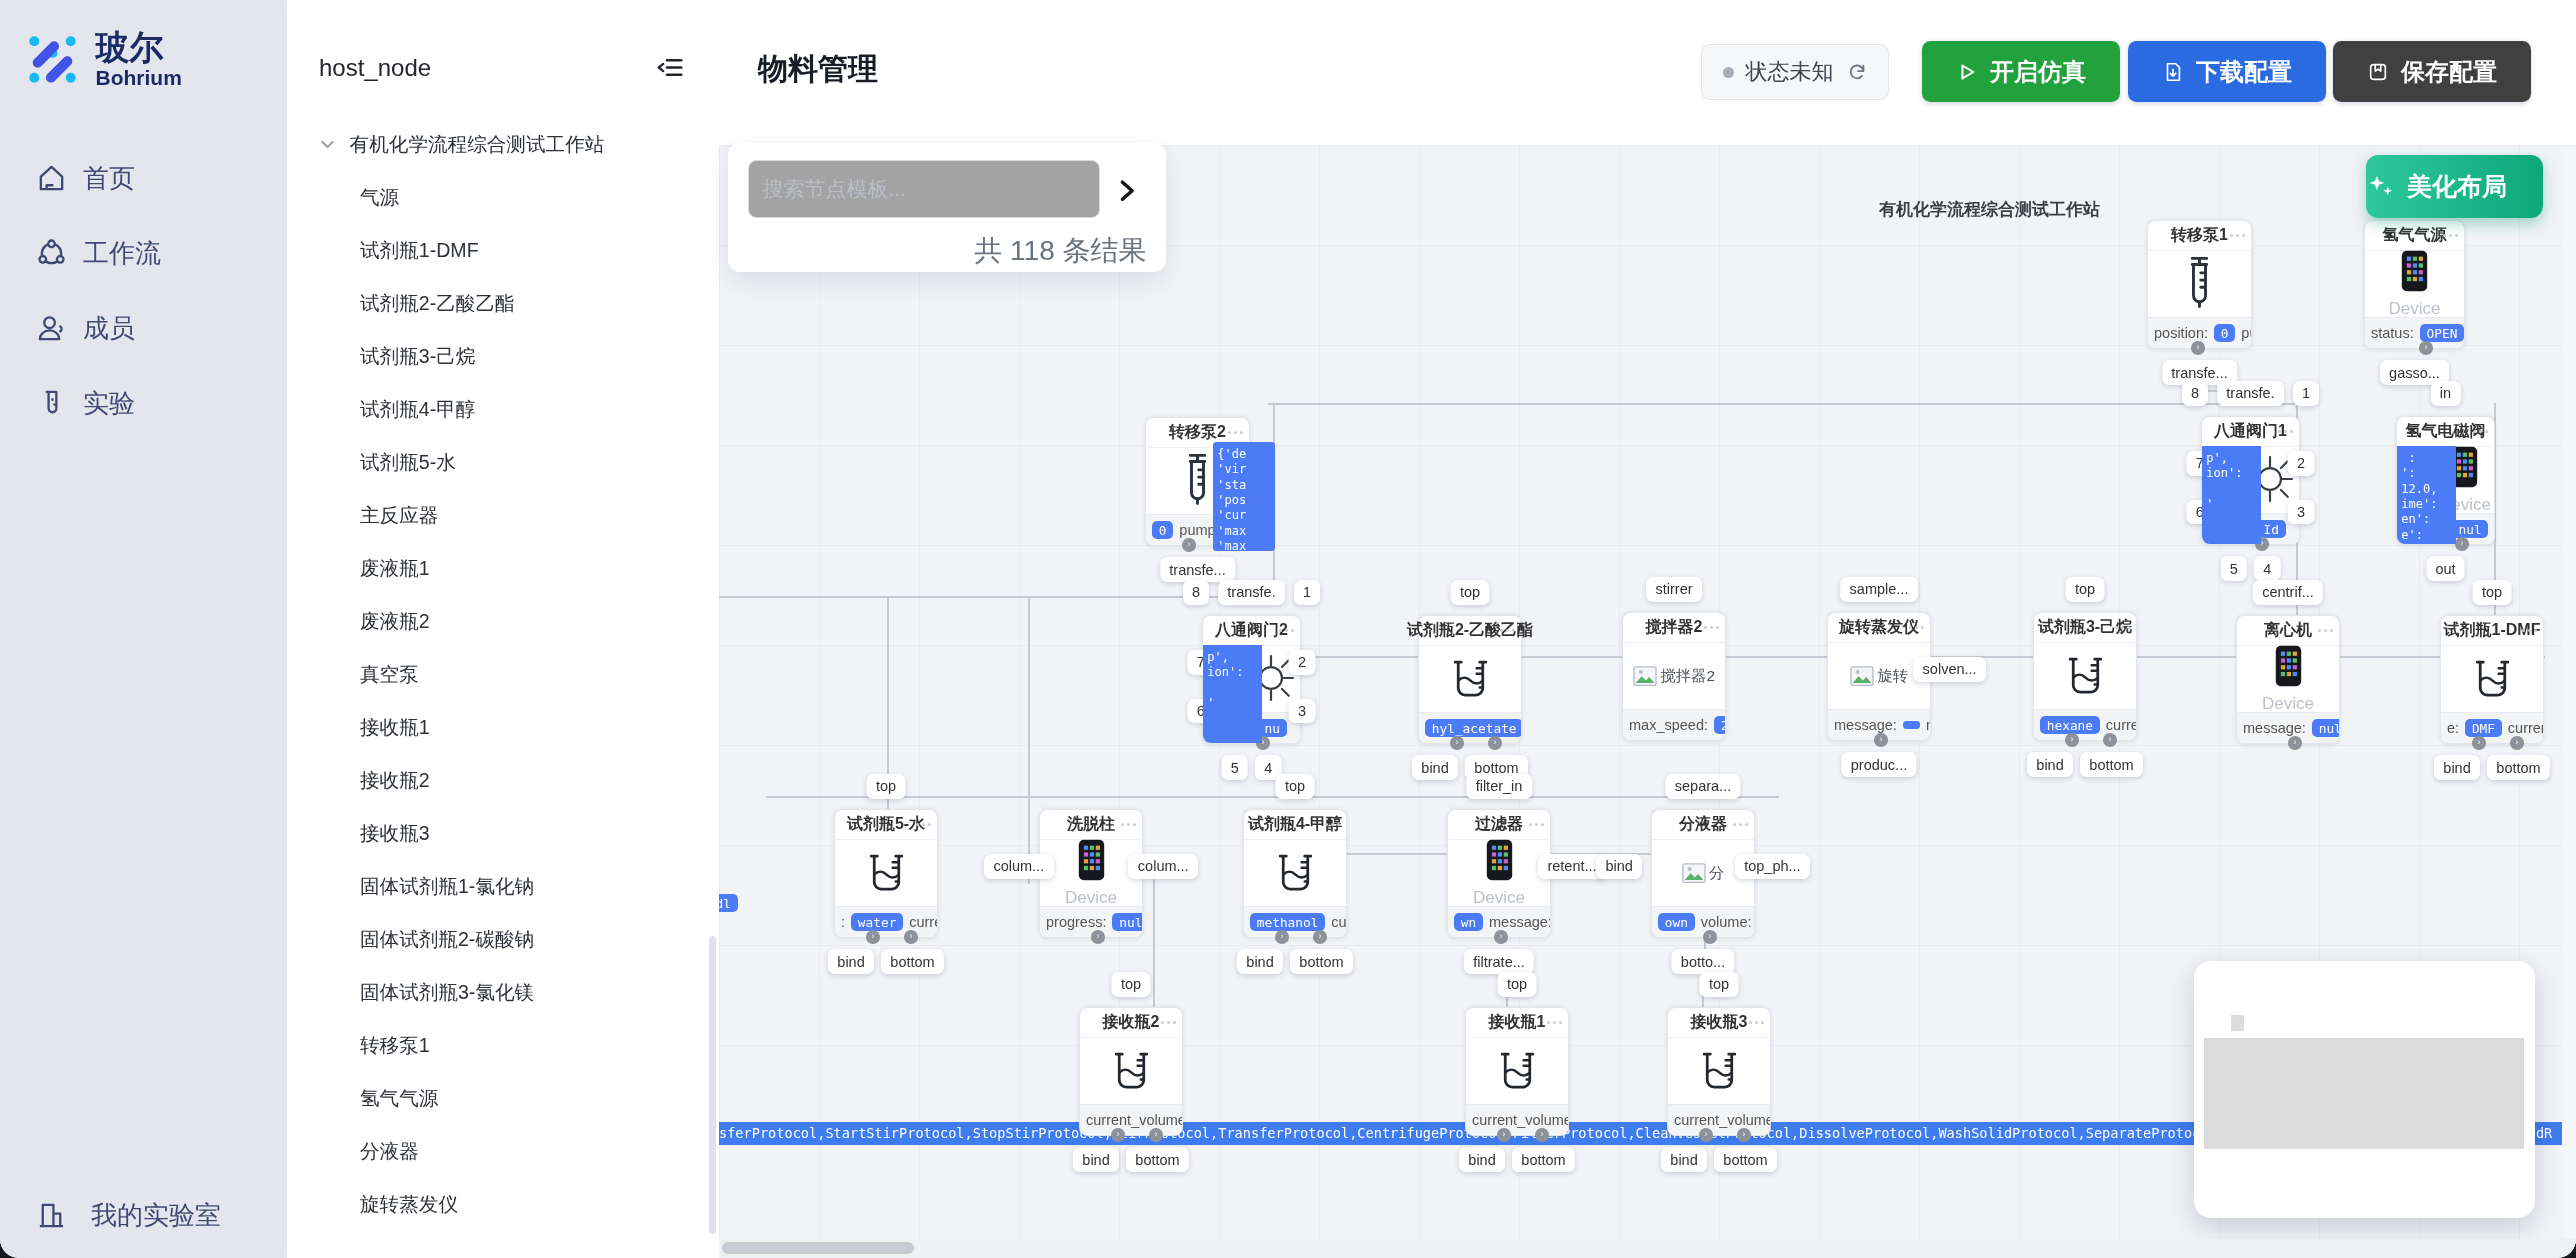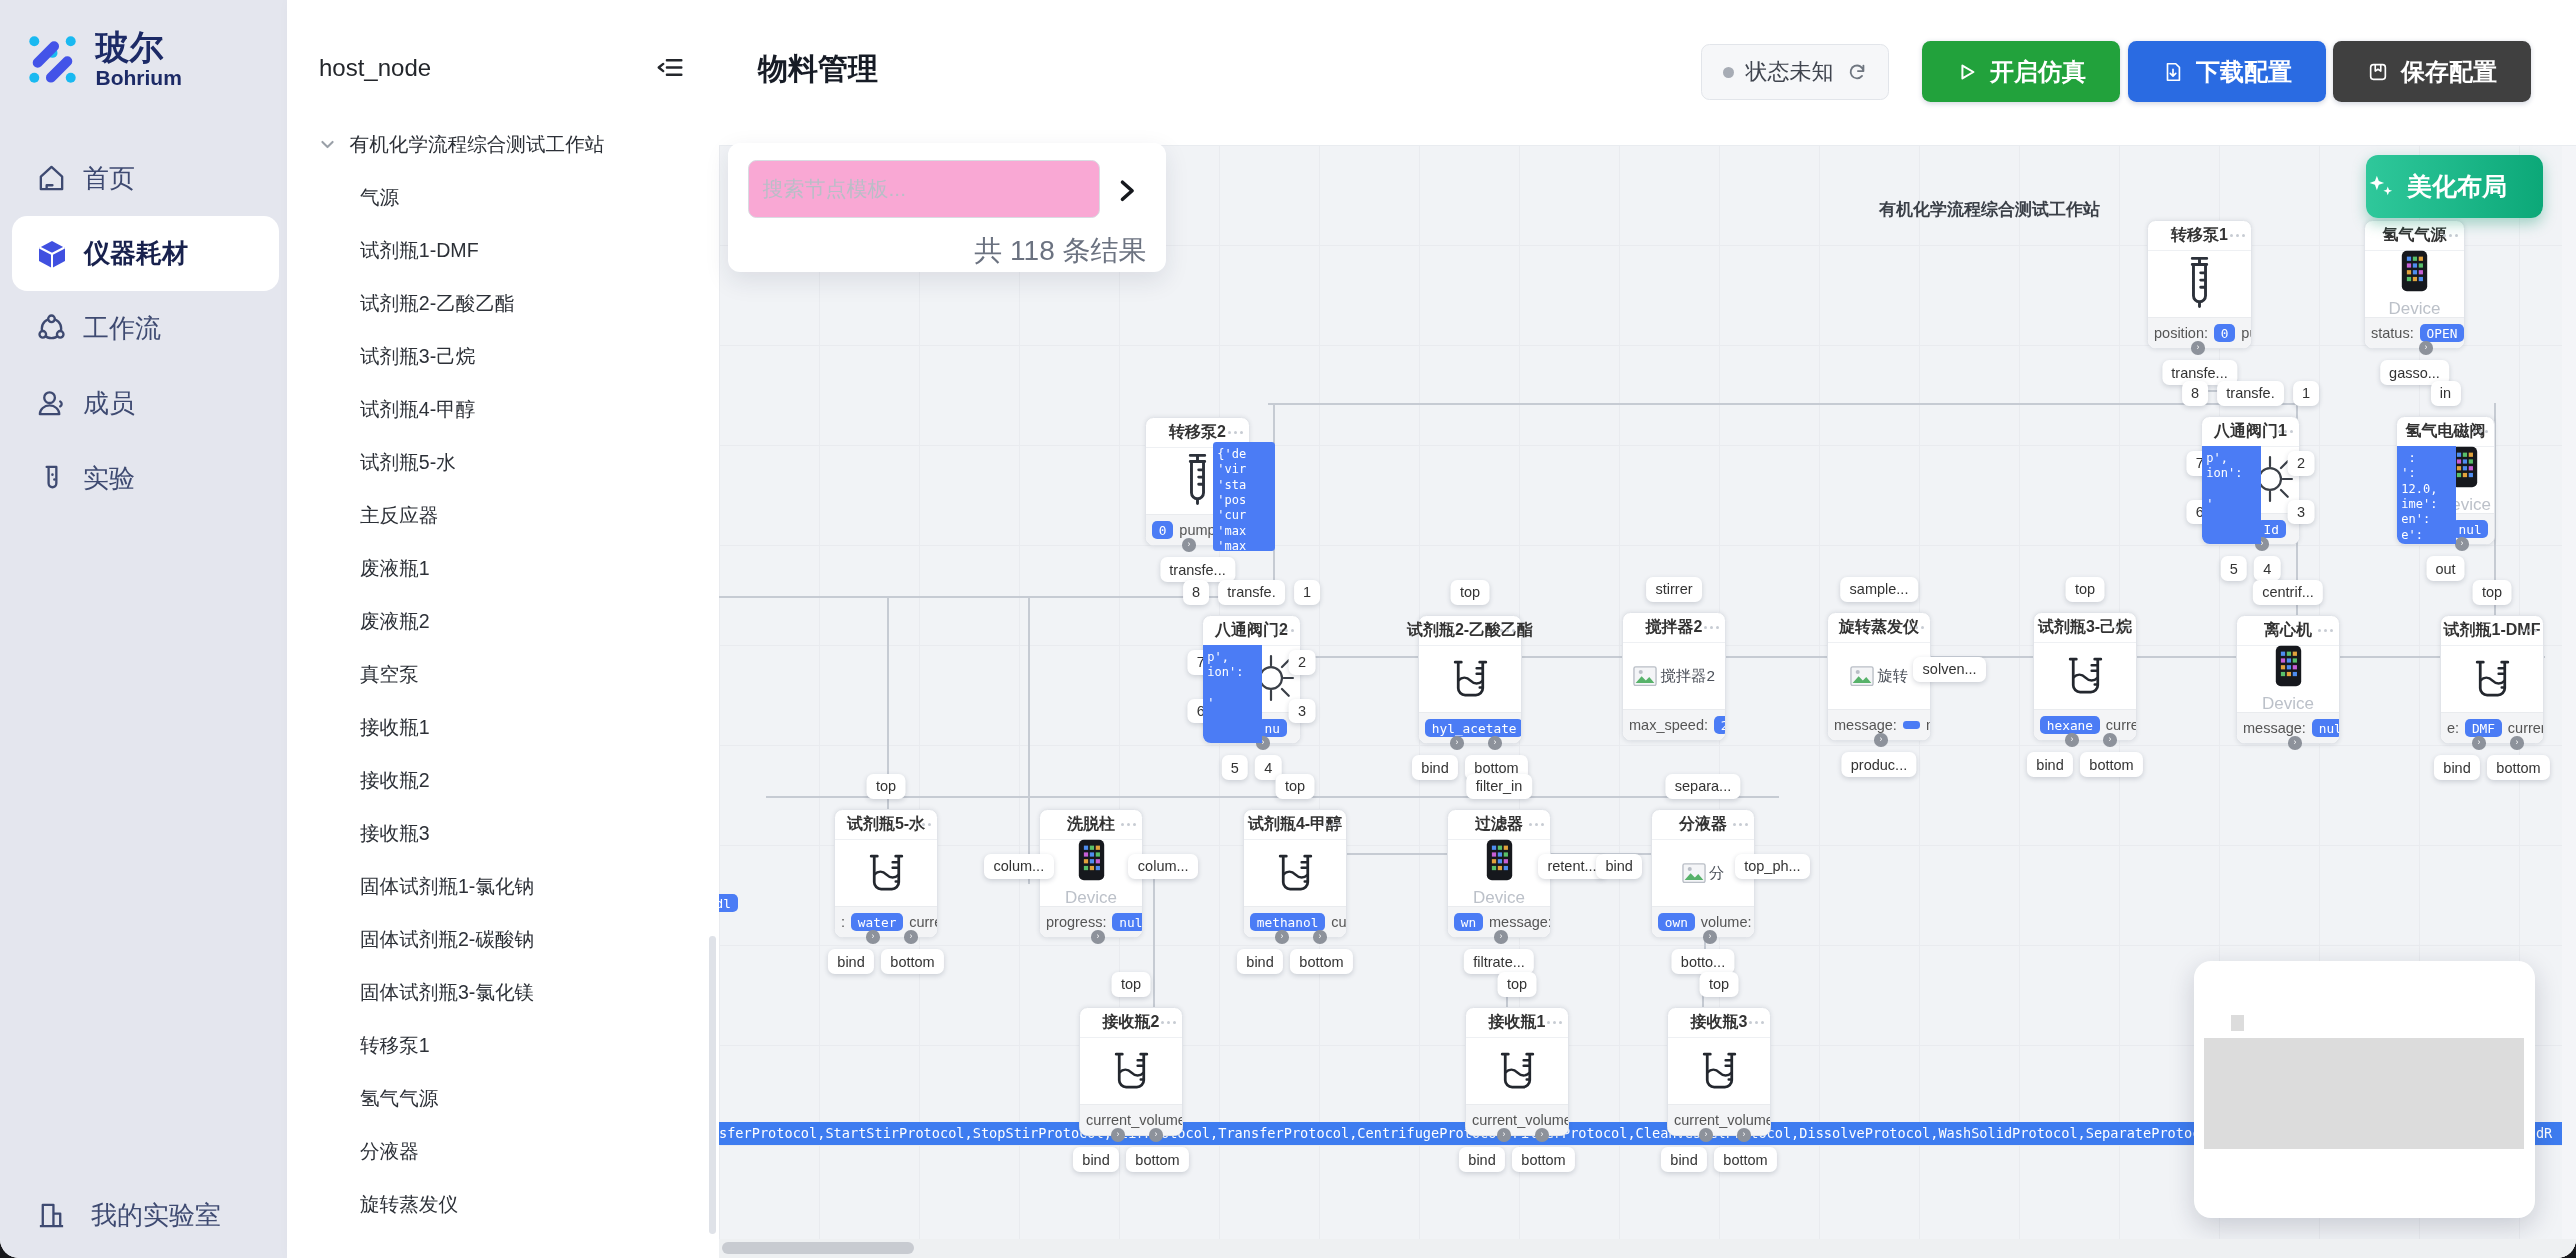--- a/index.html
+++ b/index.html
@@ -35,21 +35,21 @@
   #btn-save{left:1614px;background:#404040;}
   
   #canvas{position:absolute;left:0;top:145px;right:0;bottom:0;background:#f1f3f6;
     background-image:linear-gradient(#e9ebef 0.9px,transparent 0.9px),linear-gradient(90deg,#e9ebef 0.9px,transparent 0.9px);
     background-size:100px 100px;overflow:hidden;}
   #ws-label{position:absolute;left:1160px;top:53px;font-size:17px;font-weight:600;color:#3a3f47;z-index:2;}
   .edge{position:absolute;background:#c6cbd3;z-index:1;}
   #proto-bar{position:absolute;left:0;top:977px;right:0;height:23px;background:#3e7cf0;color:#fff;font-family:"DejaVu Sans Mono",monospace;font-size:13.6px;line-height:23px;white-space:nowrap;overflow:hidden;z-index:2;}
   
   #search-card{position:absolute;left:8.5px;top:143px;width:438px;height:129px;background:#fff;border-radius:12px;box-shadow:0 8.5px 24px rgba(25,40,70,.10);z-index:30;}
-  #search-input{position:absolute;left:20.4px;top:17px;width:323px;height:56px;border:0.9px solid #d8dce2;border-radius:8.5px;font-size:21px;color:#333;padding:0 13.6px;outline:none;background:#f9a8d4;}
+  #search-input{position:absolute;left:20.4px;top:17px;width:323px;height:56px;border:0.9px solid #d8dce2;border-radius:8.5px;font-size:21px;color:#333;padding:0 13.6px;outline:none;background:#a3a3a3;}
   #search-input::placeholder{color:#b9bec7;}
   #search-go{position:absolute;left:381px;top:29px;width:37px;height:37px;display:flex;align-items:center;justify-content:center;cursor:pointer;}
   #search-count{position:absolute;right:19px;top:89px;font-size:28px;color:#6b7280;}
   #beautify{position:absolute;left:1647px;top:155px;width:177px;height:63px;border-radius:12px;background:linear-gradient(90deg,#2fc89b,#0ca878);display:flex;align-items:center;justify-content:flex-start;gap:12px;color:#fff;font-size:25px;font-weight:600;z-index:30;box-shadow:0 5.1px 13.6px rgba(16,150,110,.35);cursor:pointer;}
   
   .node{position:absolute;background:#fff;border:0.9px solid #e1e4e9;border-radius:8.5px;box-shadow:0 0.9px 4.3px rgba(30,40,60,.10);z-index:3;}
   .nhead{height:29px;display:flex;align-items:center;justify-content:center;border-bottom:0.9px solid #eef0f3;font-size:16px;font-weight:600;color:#333;position:relative;white-space:nowrap;}
   .ndots{position:absolute;right:6px;top:12.8px;display:flex;gap:2.6px;}
   .ndots i{width:3.4px;height:3.4px;border-radius:50%;background:#c7ccd3;}
   .nbody{height:66px;display:flex;flex-direction:column;align-items:center;justify-content:center;position:relative;}
@@ -105,27 +105,20 @@
         <div class="t2">Bohrium</div>
       </div>
     </div>
     <div class="nav">
       <div class="nav-item">
         <svg class="ic" width="31" height="31" viewBox="0 0 32 32">
             <path d="M5 14 L16 4l11 10v13H5z M11 27v-4h6" fill="none" stroke="#3e4a71" stroke-width="2.4" stroke-linejoin="round" stroke-linecap="round"></path>
           </svg>
         <span>首页</span>
       </div>
-      <div class="nav-item active">
-        <svg class="ic" width="32" height="32" viewBox="0 0 32 32">
-          <polygon points="16,3 29,10 29,23 16,30 3,23 3,10" fill="#4050e0"></polygon>
-          <path d="M16 30V16 M16 16L3.5 9.5 M16 16l12.5-6.5" stroke="#ffffff" stroke-width="2" fill="none"></path>
-        </svg>
-        <span>仪器耗材</span>
-      </div>
       <div class="nav-item">
         <svg class="ic" width="31" height="31" viewBox="0 0 32 32">
           <circle cx="16" cy="16" r="10" fill="none" stroke="#3e4a71" stroke-width="2.4"></circle>
           <circle cx="16" cy="6" r="3.4" fill="#e4e6ee" stroke="#3e4a71" stroke-width="2.4"></circle>
           <circle cx="7" cy="22" r="3.4" fill="#e4e6ee" stroke="#3e4a71" stroke-width="2.4"></circle>
           <circle cx="25" cy="22" r="3.4" fill="#e4e6ee" stroke="#3e4a71" stroke-width="2.4"></circle>
         </svg>
         <span>工作流</span>
       </div>
       <div class="nav-item">

